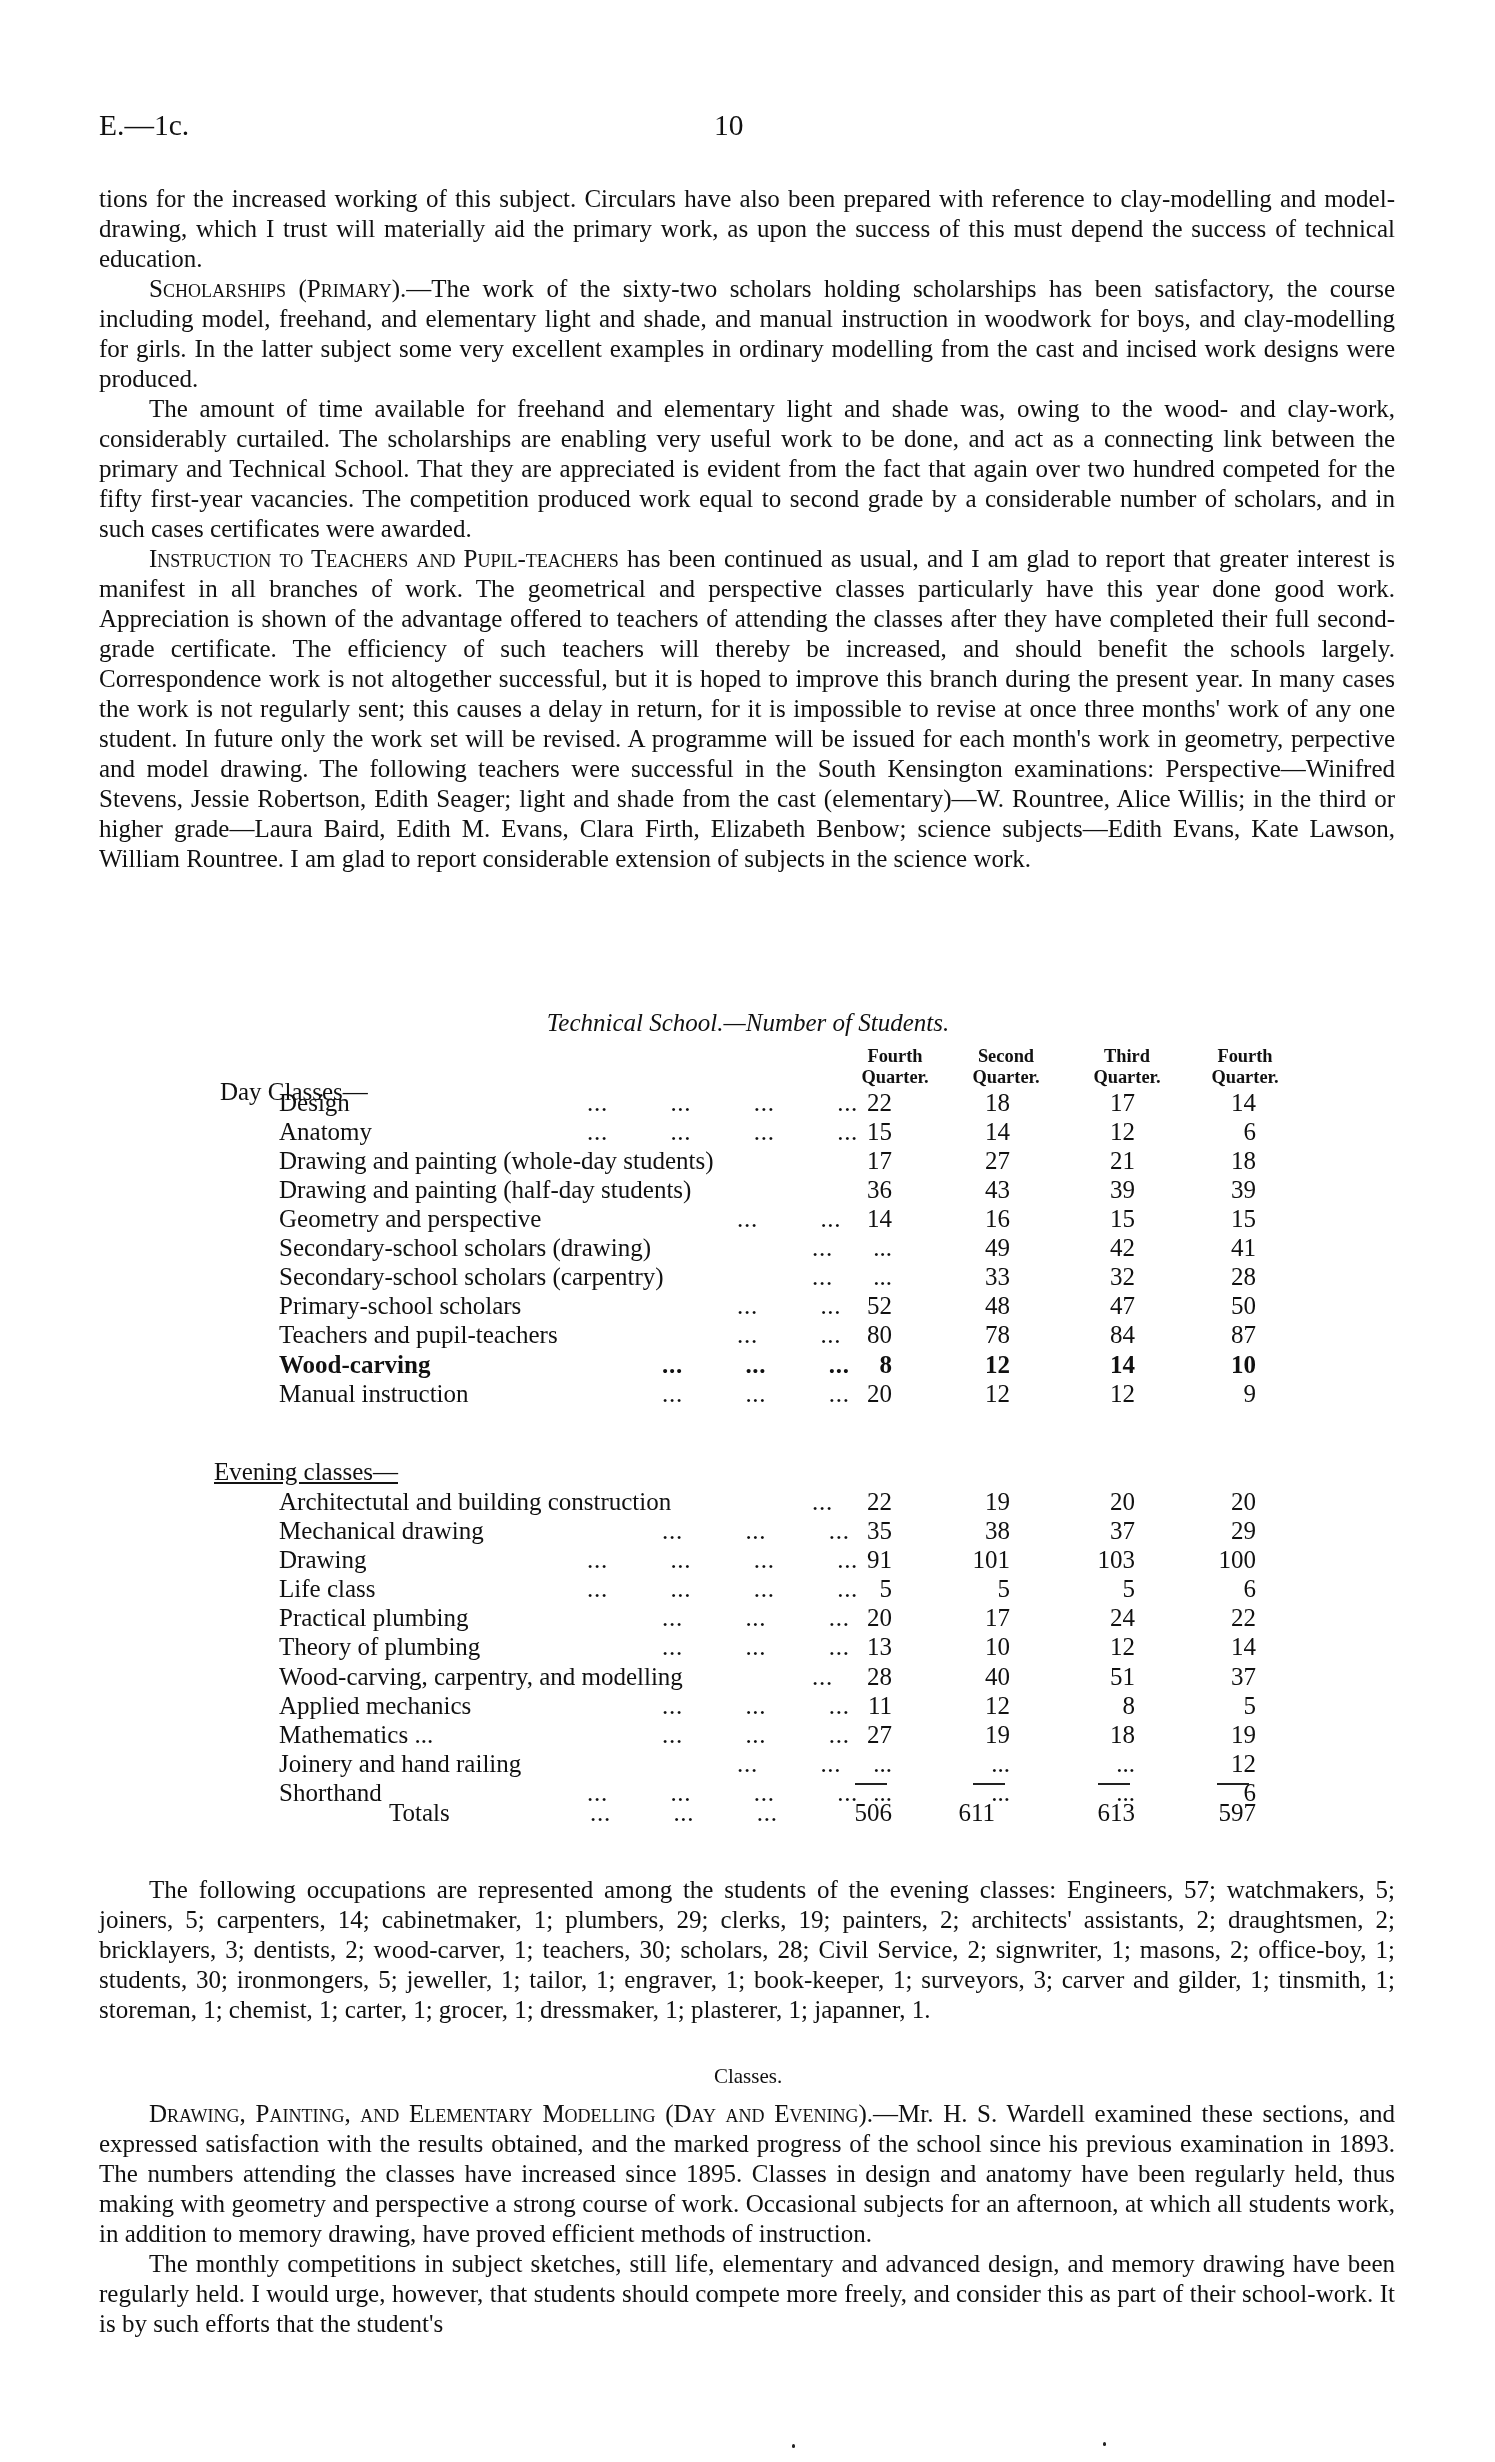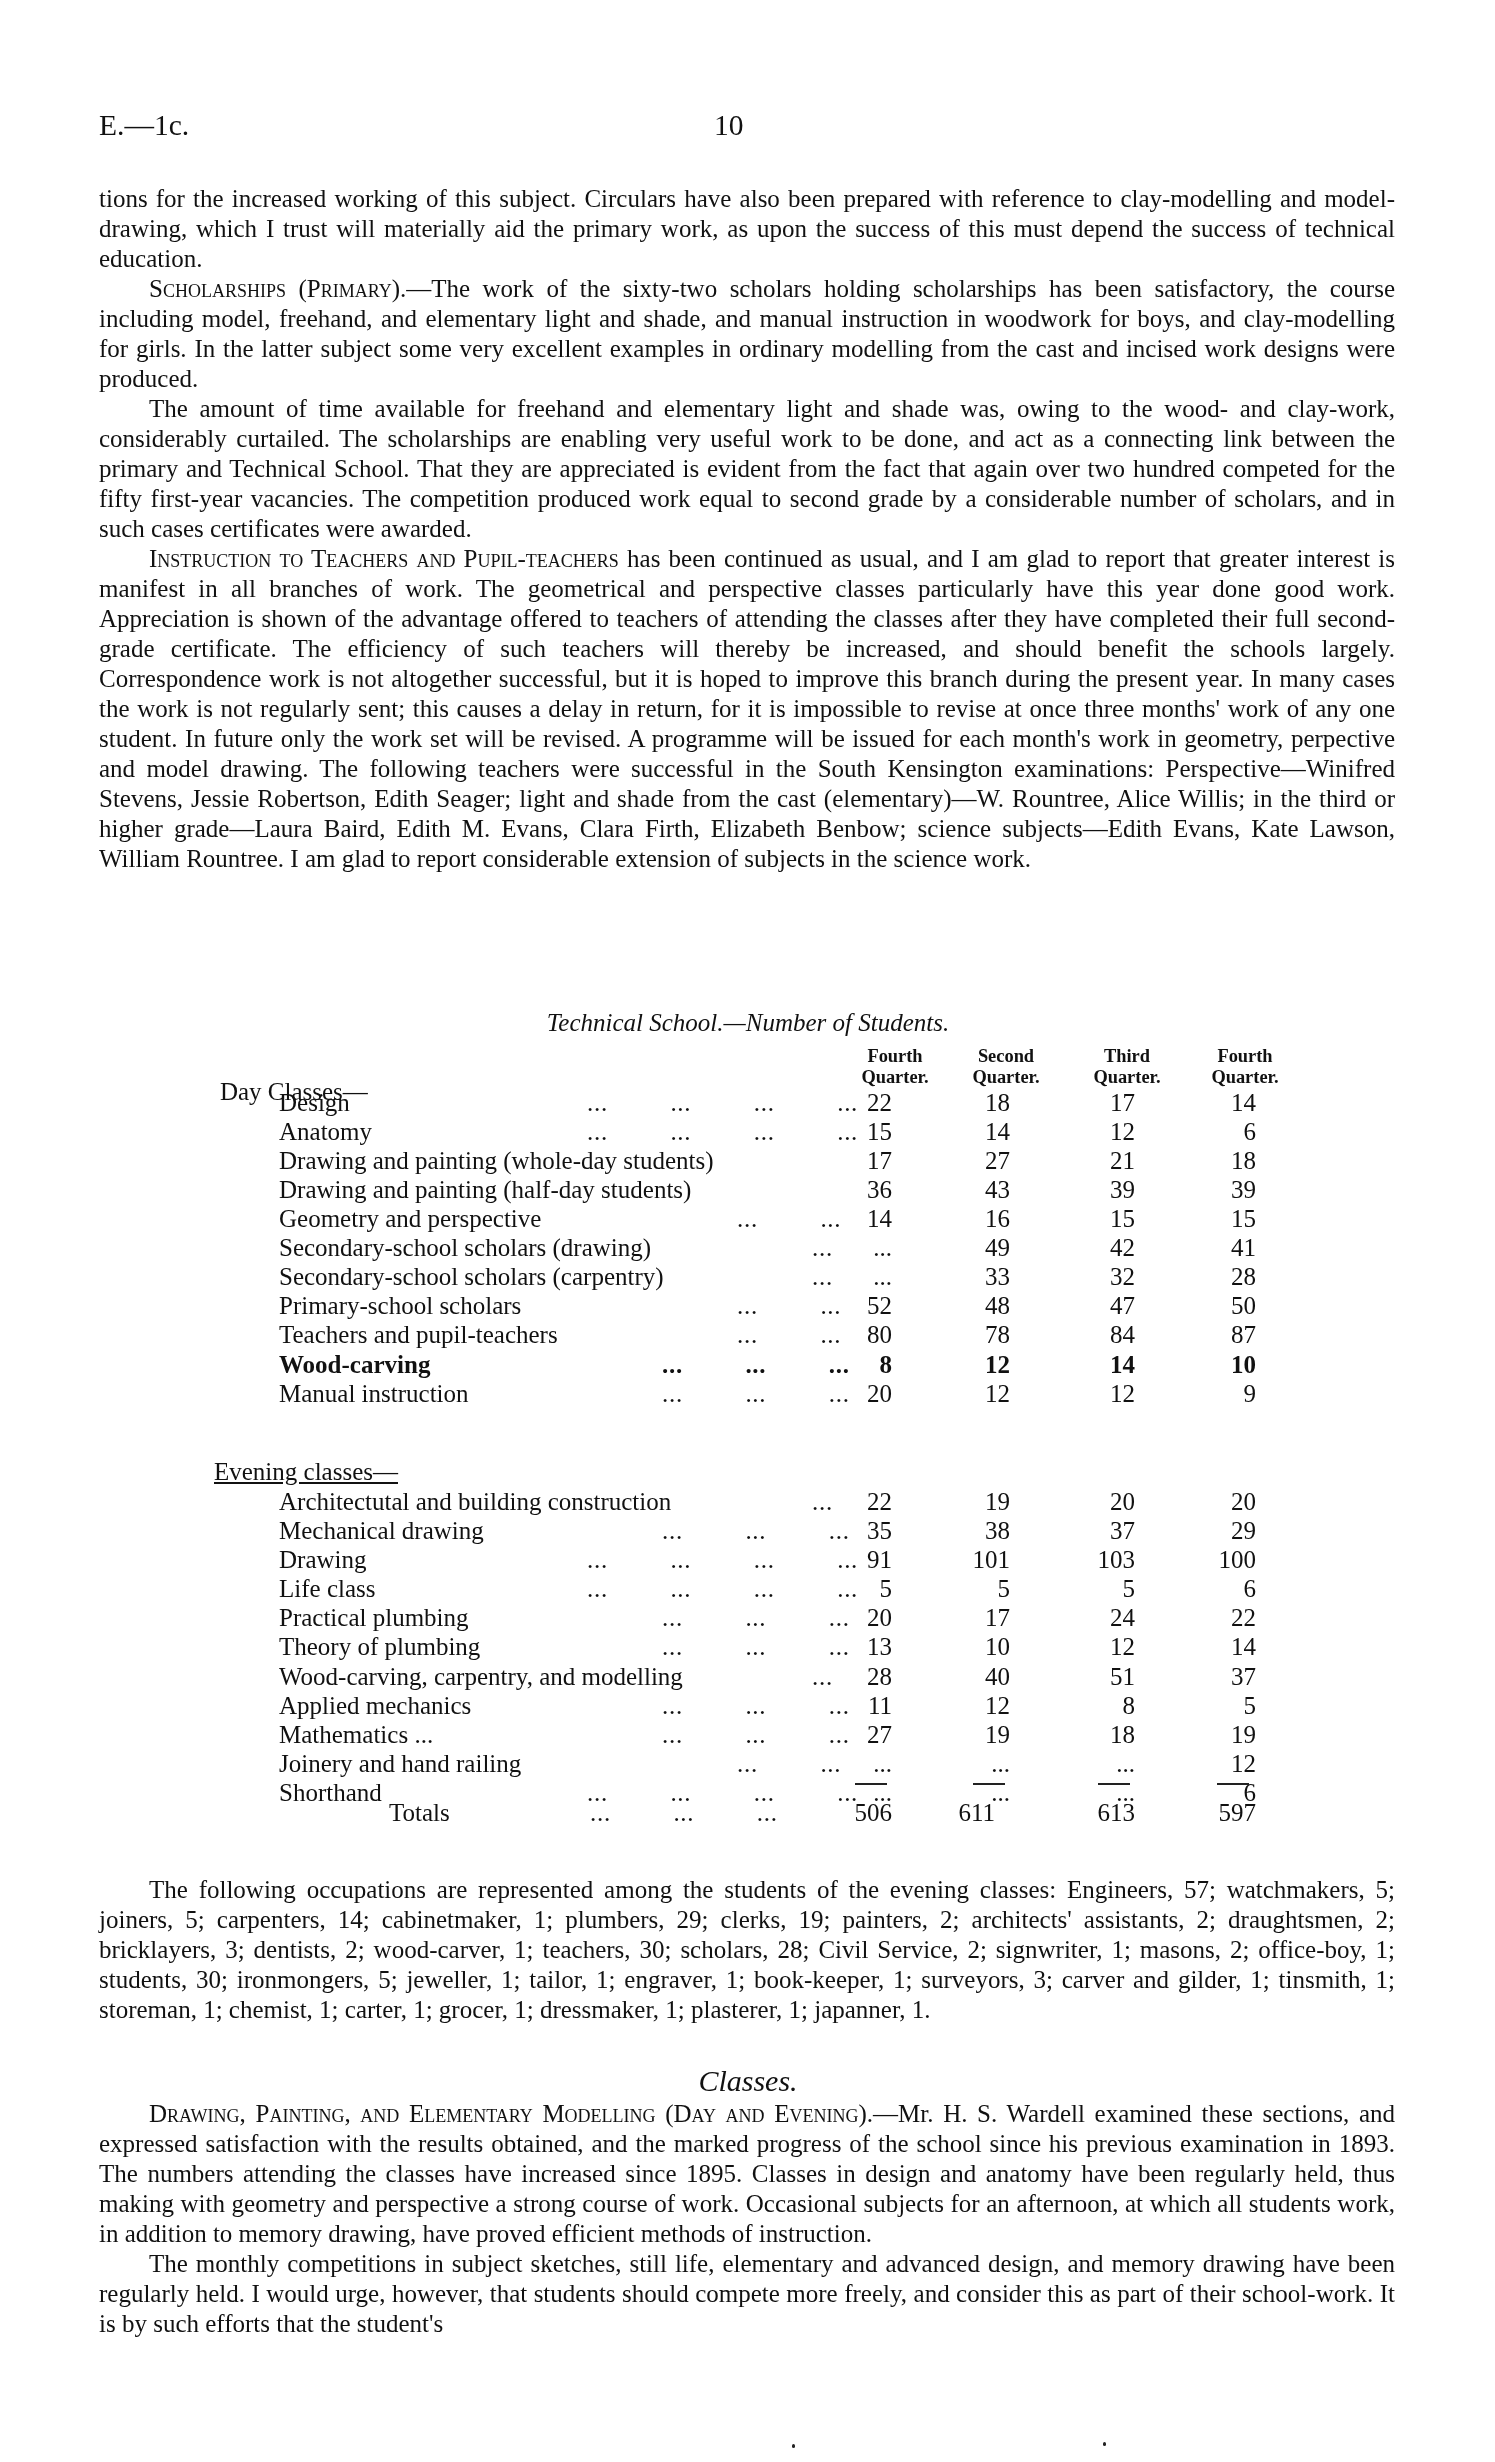--- a/index.html
+++ b/index.html
@@ -17,21 +17,21 @@
   .tbl-title { position: absolute; left: 0; width: 1496px; text-align: center; top: 1009px; font-size: 25px; font-style: italic; }
   .tbl { position: absolute; left: 214px; top: 1046px; width: 1090px; font-size: 25px; }
   .colhead { position: absolute; top: 0; width: 96px; text-align: center; font-size: 18.4px; line-height: 20.6px; font-weight: bold; }
   .row { position: absolute; left: 0; height: 29.5px; width: 1090px; }
   .row .lbl { position: absolute; left: 65px; white-space: pre; }
   .row .sect { position: absolute; left: 5.9px; white-space: pre; }
   .row .dots { position: absolute; white-space: pre; letter-spacing: 0.7px; }
   .row .v { position: absolute; width: 59px; text-align: right; }
   .rule { position: absolute; height: 1.5px; background: #222; width: 32px; }
   .totals-lbl { position: absolute; left: 175px; }
-  .classes-head { position: absolute; left: 0; width: 1496px; text-align: center; top: 2064px; font-size: 30px; font-style: italic; }
+  .classes-head { position: absolute; left: 0; width: 1496px; text-align: center; top: 2064px; font-size: 21px; }
   .speck { position: absolute; width: 2.9px; height: 4.4px; background: #222; border-radius: 1.5px; }
 </style>
 </head>
 <body>
 
 <div class="hdr-left">E.—1c.</div>
 <div class="hdr-num">10</div>
 
 <div class="block" style="top:184px;">
   <p>tions for the increased working of this subject. Circulars have also been prepared with reference to clay-modelling and model-drawing, which I trust will materially aid the primary work, as upon the success of this must depend the success of technical education.</p>

